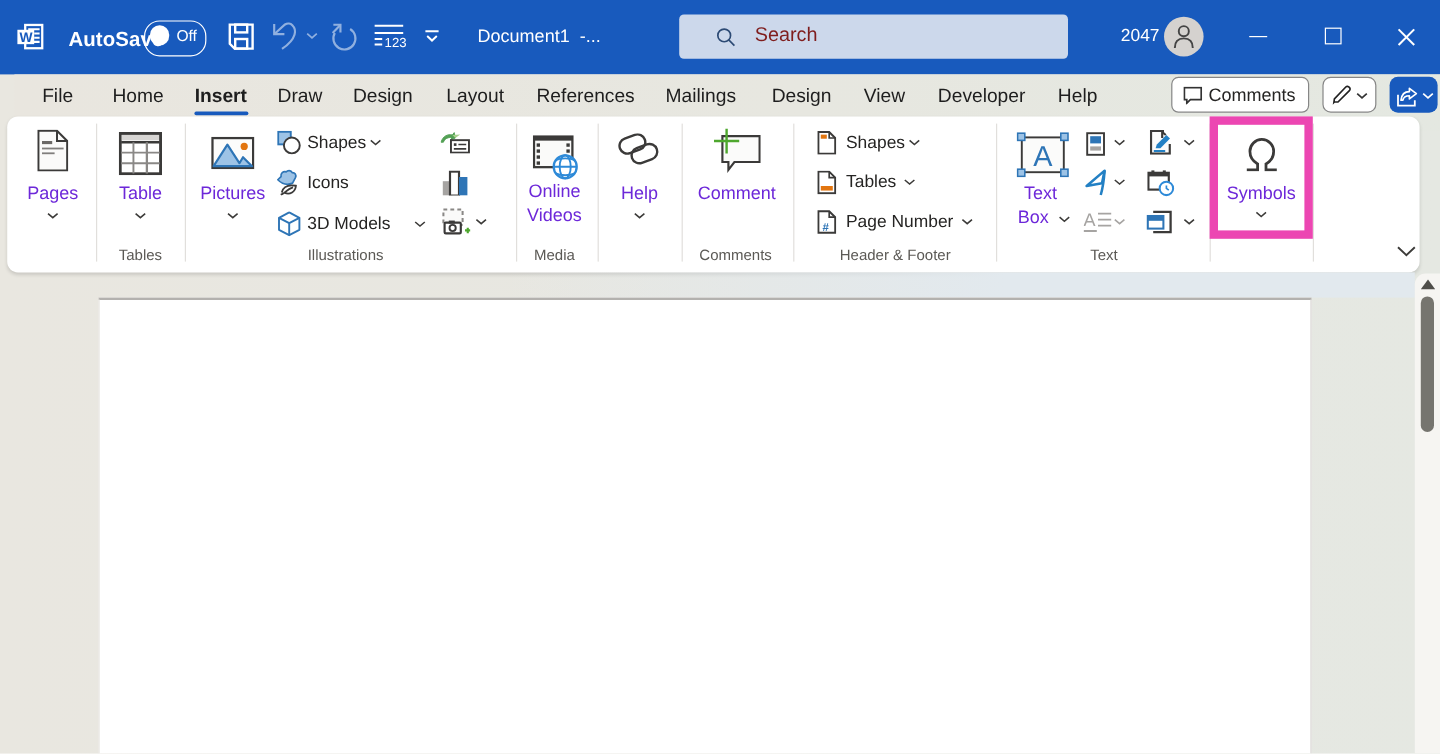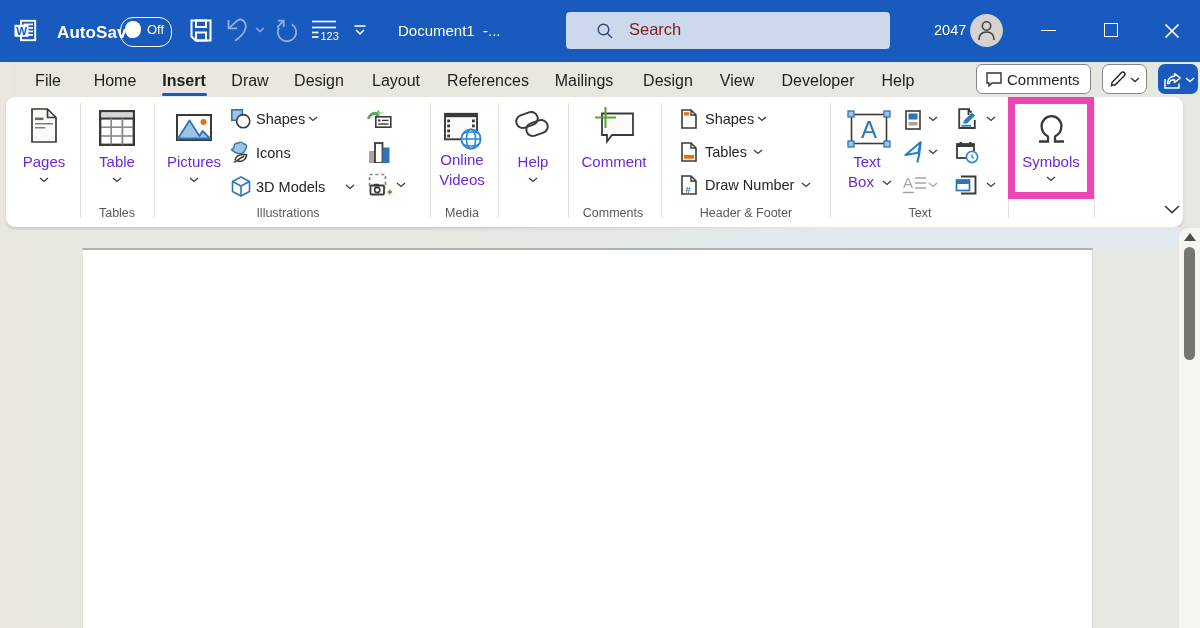--- a/index.html
+++ b/index.html
@@ -298,21 +298,21 @@
 </svg>
 <div class="rowlabel" style="left:705px;top:144px">Tables</div>
 <svg class="abs" style="left:753px;top:149px" width="10" height="6" viewBox="0 0 10 6">
     <path d="M1 1 L5 4.4 L9 1" fill="none" stroke="#3c3b39" stroke-width="1.3"></path>
   </svg>
 <svg class="abs" style="left:681px;top:175px" width="16" height="20" viewBox="0 0 16 20">
   <path d="M1 1 H10 L15 6 V19 H1 Z" fill="#fff" stroke="#3b3a39" stroke-width="1.6"></path>
   <path d="M10 1 V6 H15" fill="none" stroke="#3b3a39" stroke-width="1.4"></path>
   <text x="4.5" y="17.5" font-family="Liberation Sans" font-size="9.5" font-weight="bold" fill="#2e75b6">#</text>
 </svg>
-<div class="rowlabel" style="left:705px;top:177px">Draw Number</div>
+<div class="rowlabel" style="left:705px;top:177px">Page Number</div>
 <svg class="abs" style="left:801px;top:182px" width="10" height="6" viewBox="0 0 10 6">
     <path d="M1 1 L5 4.4 L9 1" fill="none" stroke="#3c3b39" stroke-width="1.3"></path>
   </svg>
 
 <svg class="abs" style="left:847px;top:110px" width="44" height="38" viewBox="0 0 44 38">
   <rect x="4.5" y="4.5" width="35" height="29" fill="#fbfbfa" stroke="#3b3a39" stroke-width="1.6"></rect>
   <text x="22" y="28" font-family="Liberation Sans" font-size="24" fill="#2e75b6" text-anchor="middle">A</text>
   <g fill="#9dc3e6" stroke="#2e75b6" stroke-width="1.3">
     <rect x="1" y="1" width="6" height="6"></rect>
       <rect x="37" y="1" width="6" height="6"></rect>

